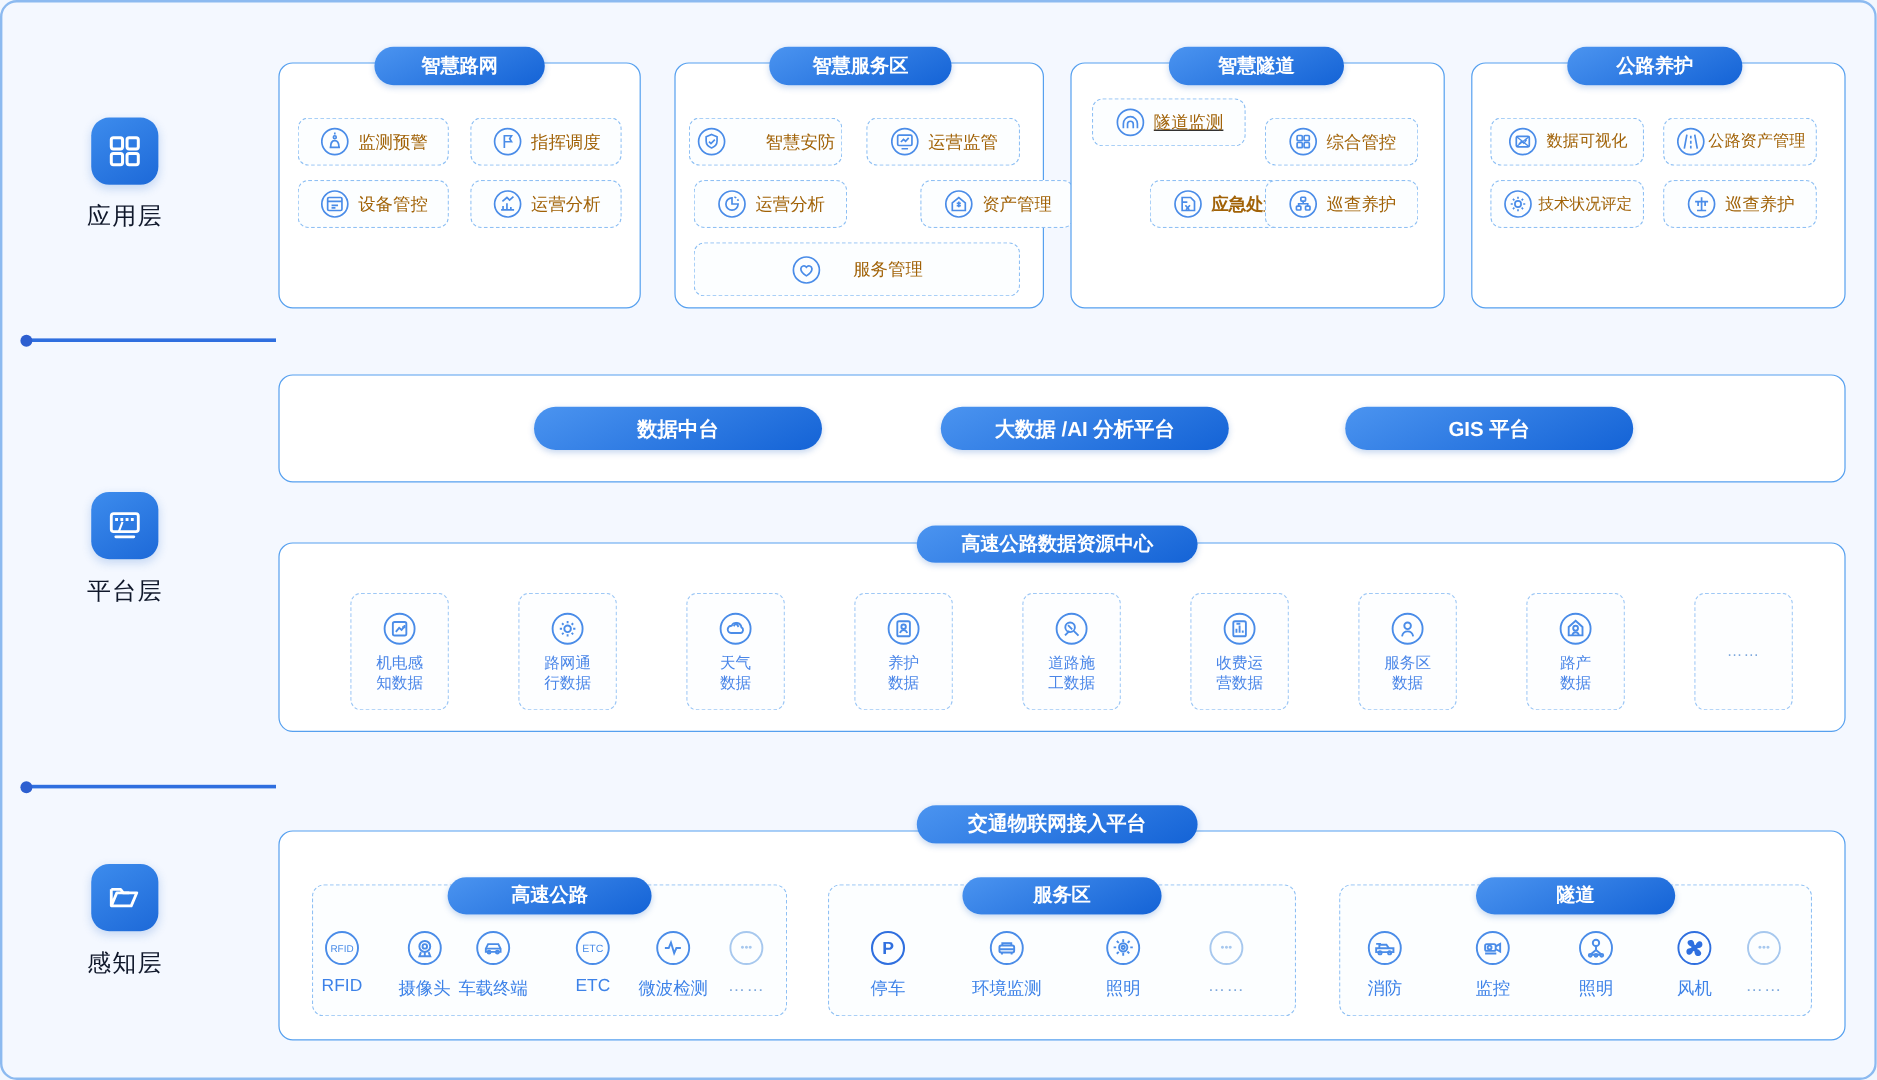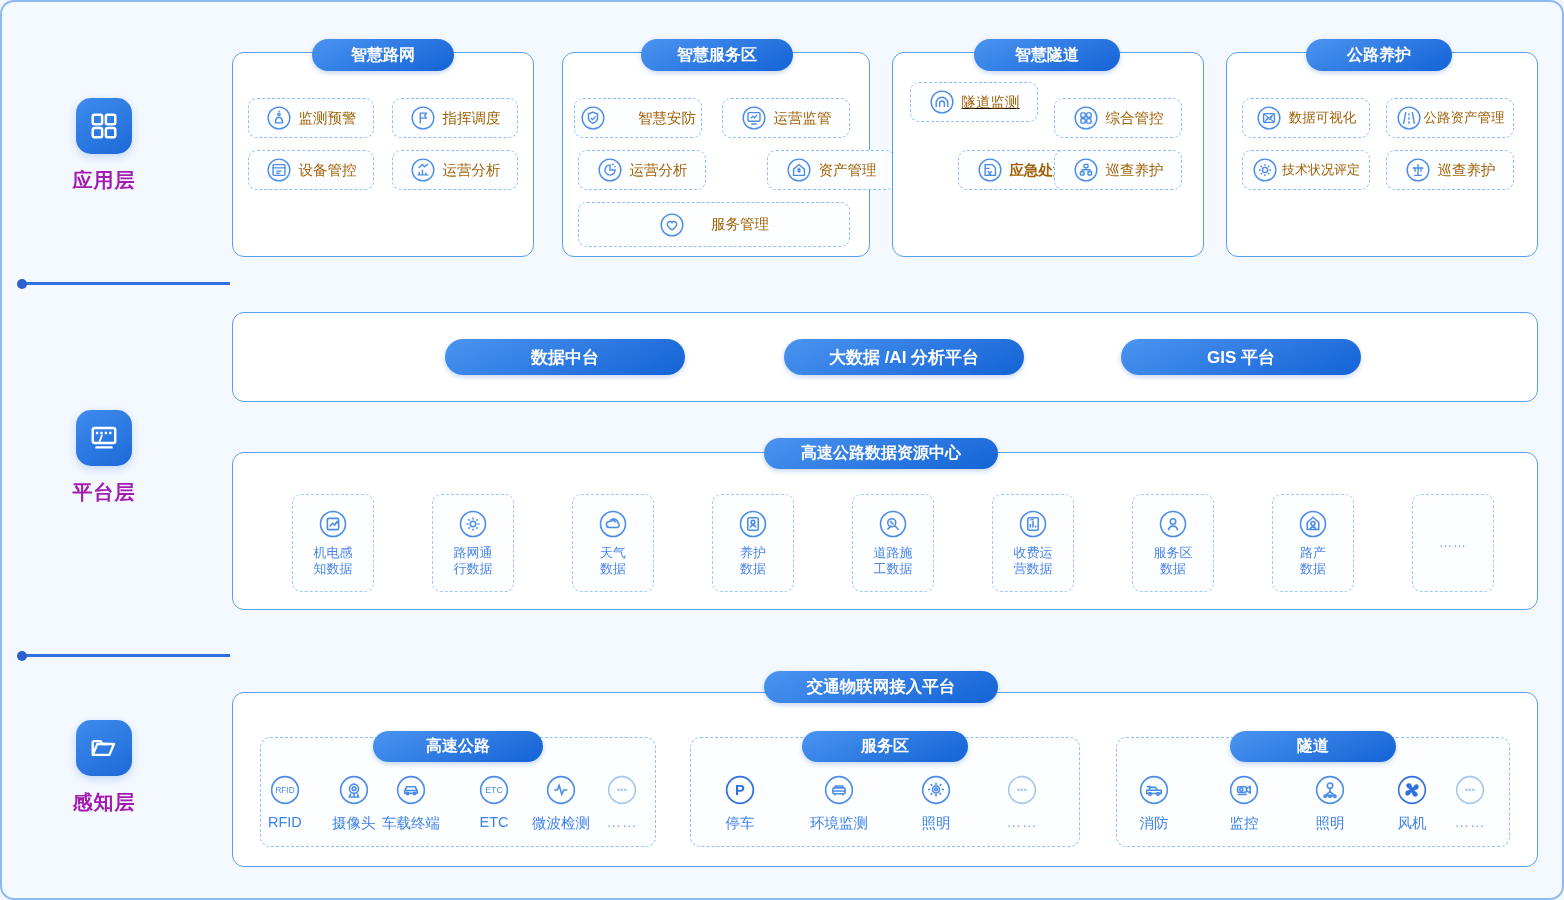--- a/index.html
+++ b/index.html
@@ -21,21 +21,21 @@
   .rail-item { position: absolute; left: 46px; width: 112px; text-align: center; }
   .rail-icon {
     width: 56px; height: 56px; margin: 0 auto;
     border-radius: 15px;
     background: linear-gradient(150deg, #3d8ced 0%, #1d69d8 100%);
     display: flex; align-items: center; justify-content: center;
     box-shadow: 0 3px 8px rgba(32,100,200,.22);
   }
   .rail-label {
     margin-top: 13px;
-    font-size: 20px; font-weight: bold; color: #a21caf;
+    font-size: 20px; font-weight: normal; color: #0f172a;
     letter-spacing: 1px;
   }
 
   
   .divider { position: absolute; height: 3px; background: #2f6fdf; }
   .divider::before {
     content: ""; position: absolute; left: -7px; top: -3.5px;
     width: 10px; height: 10px; border-radius: 50%; background: #2d5fd0;
   }
 

